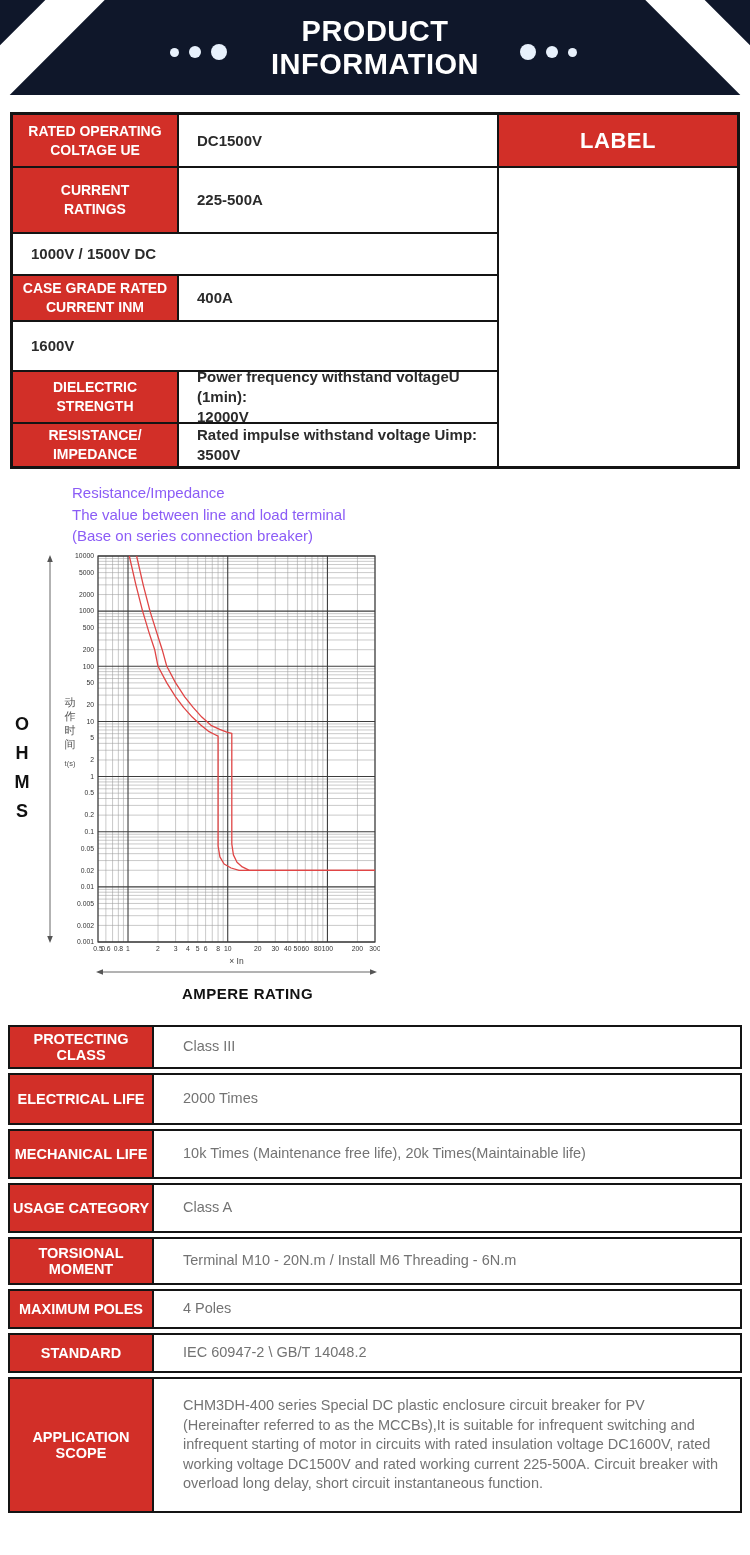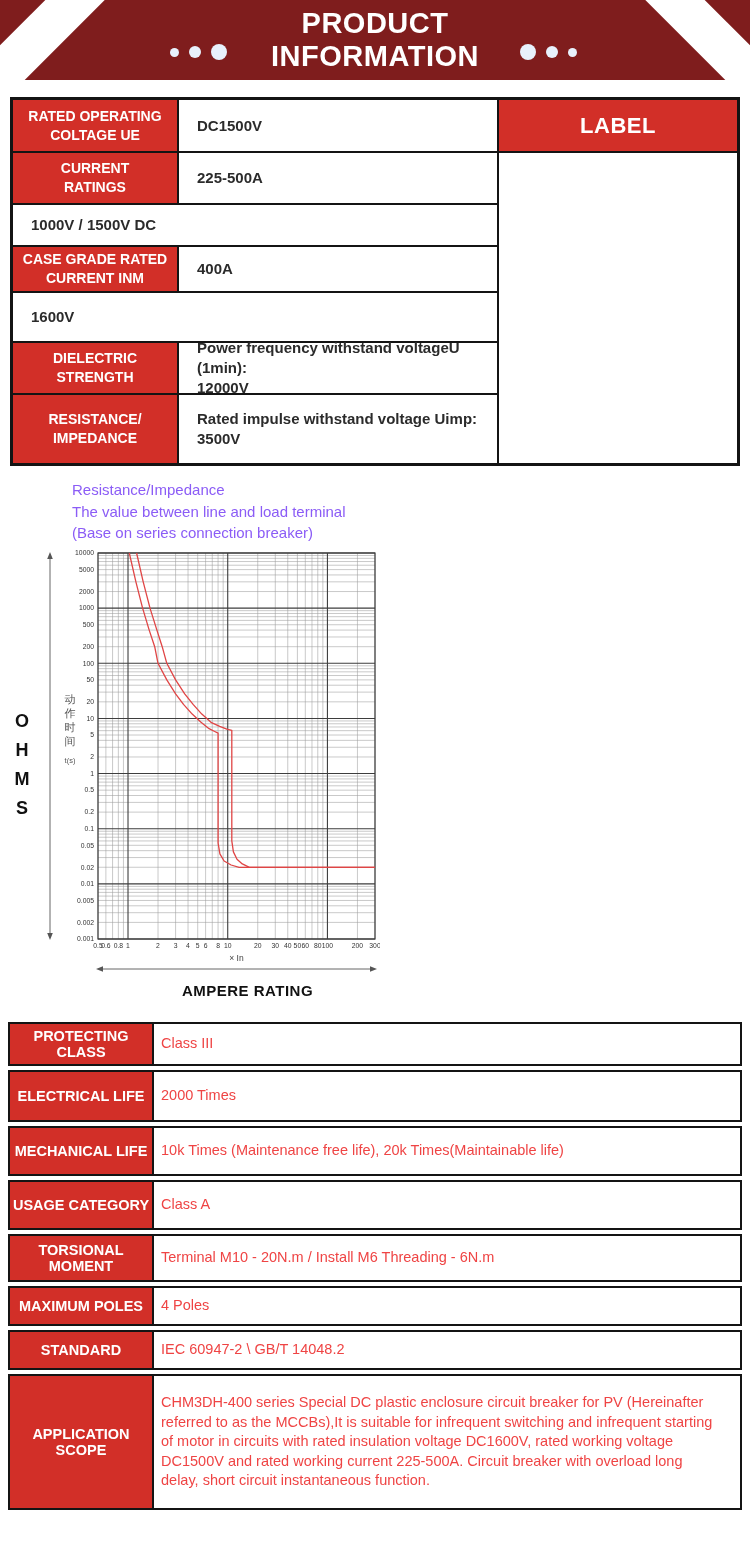--- a/index.html
+++ b/index.html
@@ -3,21 +3,21 @@
 <meta charset="utf-8">
 <style>
   * { margin:0; padding:0; box-sizing:border-box; }
   html,body { background:#ffffff; }
   body {
     width:750px; height:1555px; position:relative; overflow:hidden;
     font-family:"Liberation Sans","DejaVu Sans",sans-serif;
   }
   
   .banner {
-    position:relative; height:80px; background:#7f1d1d; overflow:hidden;
+    position:relative; height:95px; background:#0f172a; overflow:hidden;
     display:flex; align-items:center; justify-content:center;
   }
   .stripe { position:absolute; background:#ffffff; width:260px; height:42px; }
   .stripe-left  { left:-92px;  top:16px; transform:rotate(-45deg); }
   .stripe-right { right:-92px; top:16px; transform:rotate(45deg); }
   .banner-title {
     color:#fff; font-weight:bold; font-size:29px; line-height:33px;
     letter-spacing:0.5px; text-align:center; z-index:2;
   }
   .dots { position:absolute; top:44px; display:flex; align-items:center; gap:10px; z-index:2; }
@@ -29,26 +29,26 @@
   .d-l { width:16px; height:16px; }
   
   .table-top {
     margin:17px 10px 0 10px; display:flex;
     border:3px solid #141414; background:#fff;
   }
   .tt-main { flex:1; display:flex; flex-direction:column; }
   .tt-row { display:flex; border-bottom:2px solid #141414; }
   .tt-row:last-child { border-bottom:none; }
   .tt-row:nth-child(1){height:53px}
-  .tt-row:nth-child(2){height:52px}
+  .tt-row:nth-child(2){height:66px}
   .tt-row:nth-child(3){height:42px}
   .tt-row:nth-child(4){height:46px}
   .tt-row:nth-child(5){height:50px}
   .tt-row:nth-child(6){height:52px}
-  .tt-row:nth-child(7){height:68px}
+  .tt-row:nth-child(7){height:42px}
   .tt-label {
     width:166px; background:#d22f28; color:#fff; font-weight:bold;
     font-size:14px; line-height:19px; text-align:center; white-space:pre-line;
     display:flex; align-items:center; justify-content:center;
     border-right:2px solid #141414; padding:2px 0;
   }
   .tt-value {
     flex:1; display:flex; align-items:center; padding:2px 10px 2px 18px;
     font-size:15px; line-height:20px; color:#2b2b2b; white-space:pre-line;font-weight:bold;
   }
@@ -86,21 +86,21 @@
   .tb-row:nth-child(6){height:40px}
   .tb-row:nth-child(7){height:40px}
   .tb-row:nth-child(8){height:136px}
   .tb-label {
     width:144px; background:#d22f28; color:#fff; font-weight:bold; font-size:14.5px;
     text-align:center; display:flex; align-items:center; justify-content:center;
     border-right:2px solid #141414; padding:2px 2px;
   }
   .tb-value {
     flex:1; display:flex; align-items:center;
-    padding:4px 16px 4px 7px; font-size:14.5px; line-height:19.5px; color:#ef4444;
+    padding:4px 16px 4px 7px; font-size:14.5px; line-height:19.5px; color:#737373;margin-left:22px;
   }
 </style>
 </head>
 <body>
 
 <div class="page">
 
   <header class="banner">
     <div class="stripe stripe-left"></div>
     <div class="stripe stripe-right"></div>

